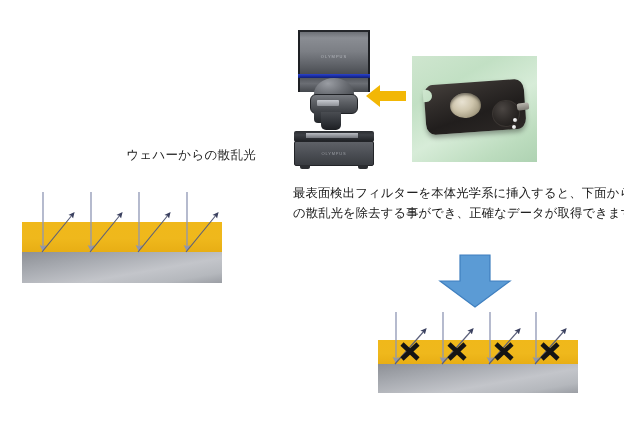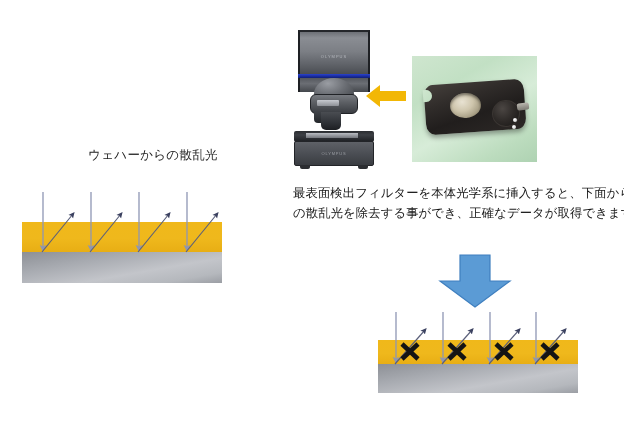--- a/index.html
+++ b/index.html
@@ -12,27 +12,27 @@
     height: 433px;
     position: relative;
     overflow: hidden;
     font-family: "Liberation Sans", "DejaVu Sans", sans-serif;
     color: #1a1a1a;
   }
   .abs { position: absolute; }
 
   
   #wafer-scatter-title {
-    left: 58px;
+    left: 66px;
     top: 147px;
     width: 190px;
     font-size: 12.5px;
     letter-spacing: 0.3px;
     color: #1b1b1b;
-    text-align: center;
+    text-align: right;
     white-space: nowrap;
   }
 
   
   .wafer-diagram { position: absolute; }
   .wafer-surface-layer {
     position: absolute;
     left: 0;
     top: 0;
     width: 100%;

